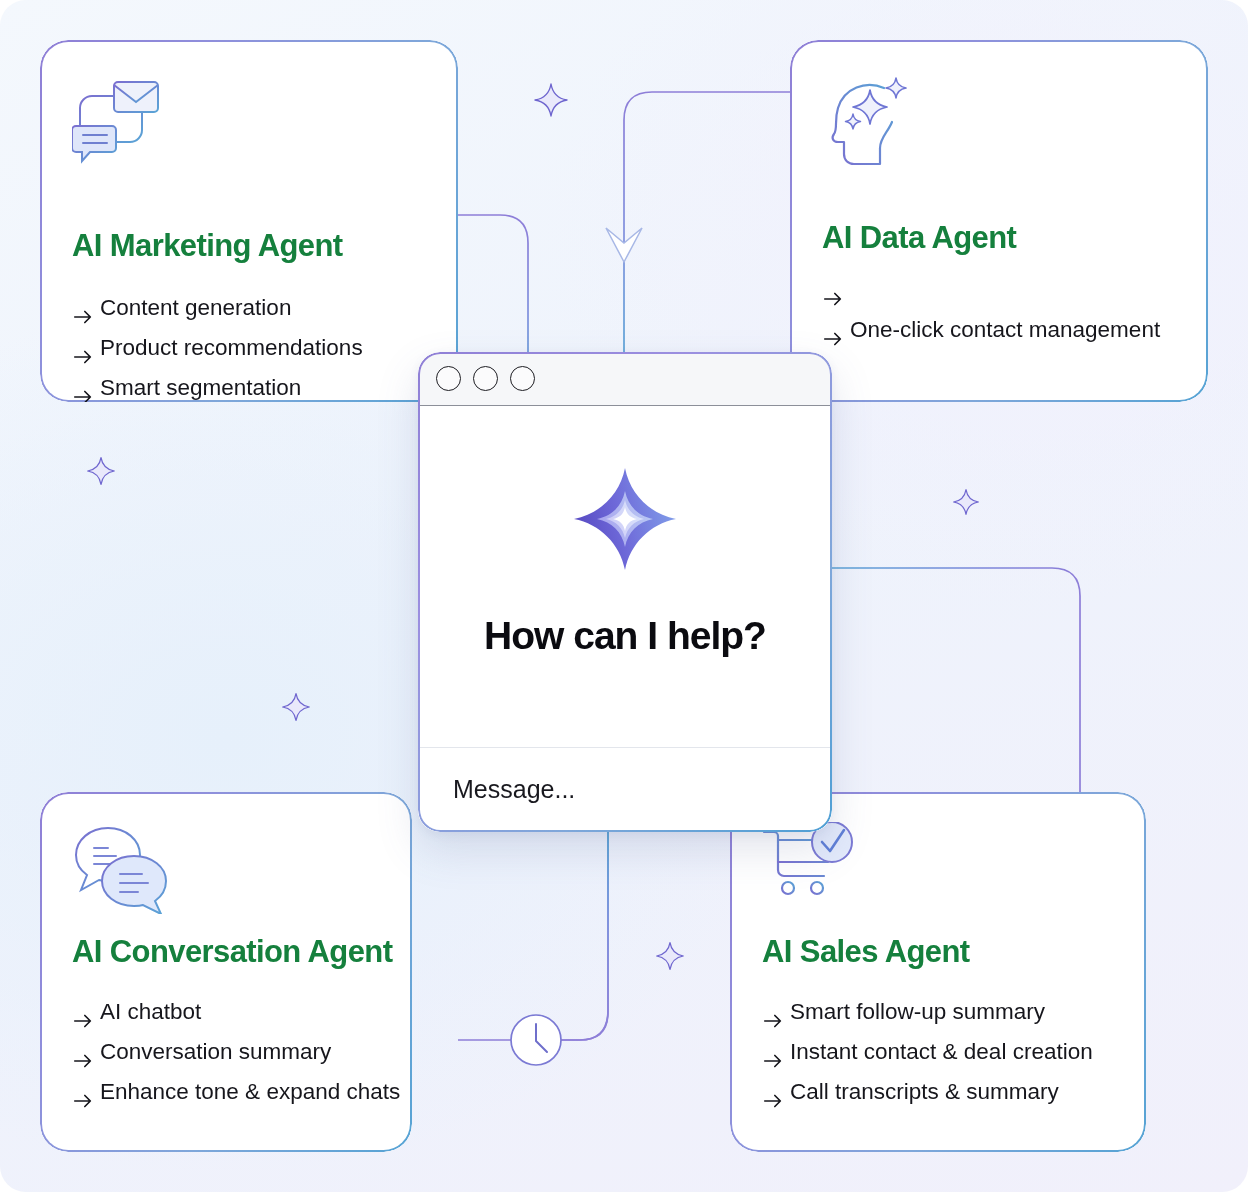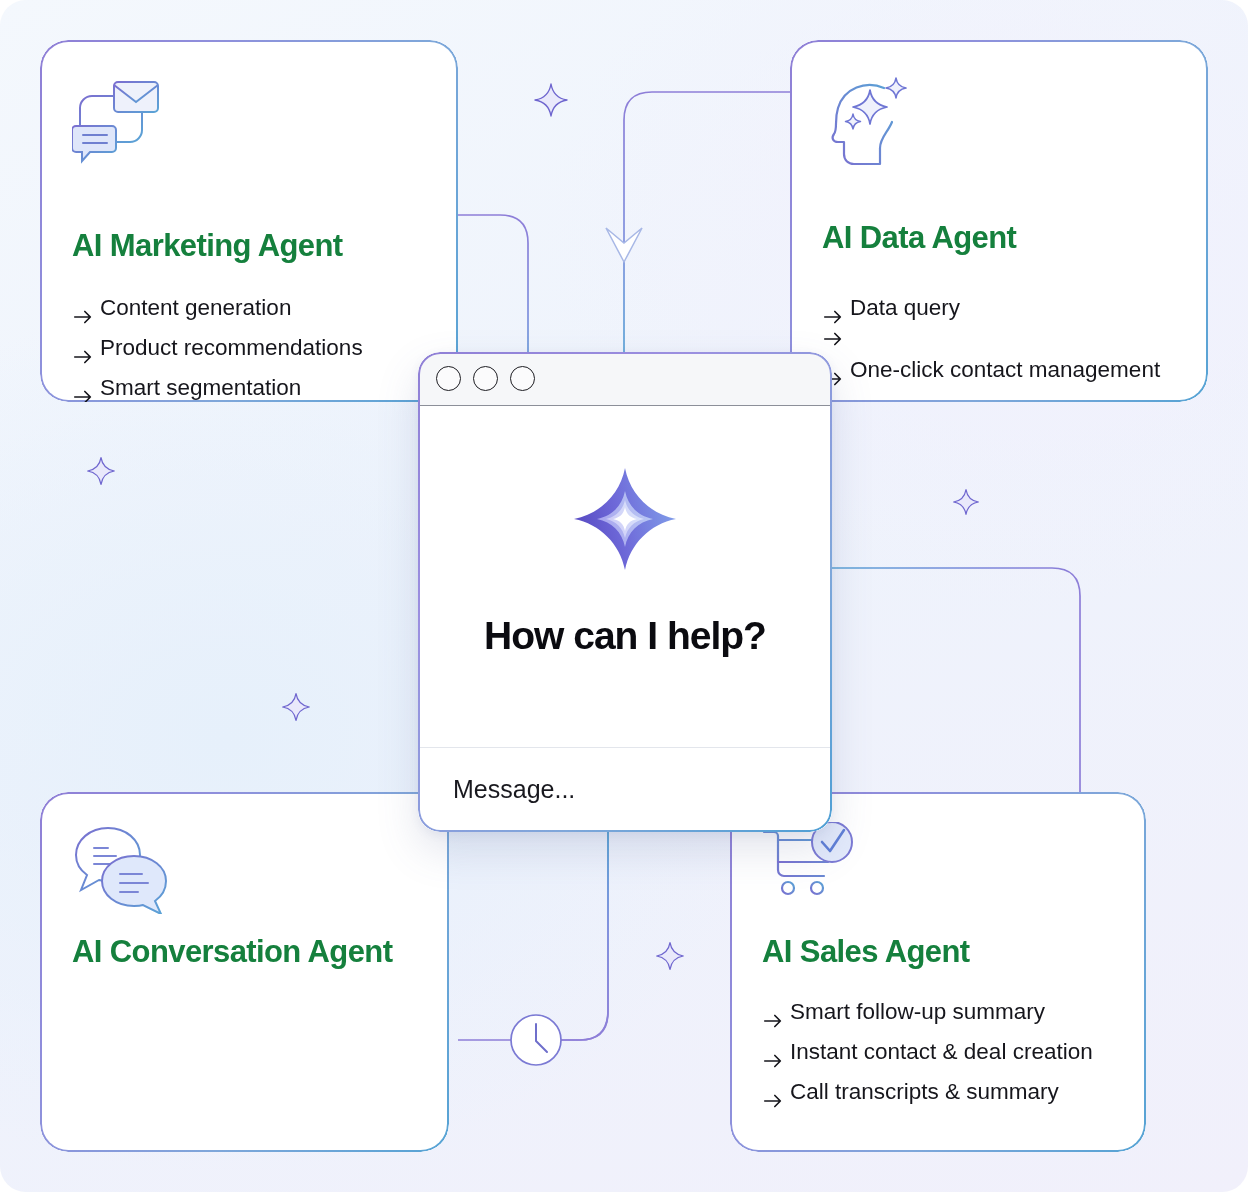--- a/index.html
+++ b/index.html
@@ -102,21 +102,21 @@
   .arrow-ico {
     flex: 0 0 auto;
     width: 22px;
     height: 22px;
     display: block;
   }
 
   
   #card-marketing   { left: 40px;  top: 40px;   width: 418px; height: 362px; }
   #card-data        { left: 790px; top: 40px;   width: 418px; height: 362px; }
-  #card-conversation{ left: 40px;  top: 792px;  width: 409px; height: 360px; }
+  #card-conversation{ left: 40px;  top: 792px;  width: 372px; height: 360px; }
   #card-sales       { left: 730px; top: 792px;  width: 416px; height: 360px; }
 
   #card-marketing   .card-title { top: 188px; }
   #card-data        .card-title { top: 180px; }
   #card-conversation .card-title { top: 142px; }
   #card-sales       .card-title { top: 142px; }
 
   #card-marketing   .feature-list { top: 248px; }
   #card-data        .feature-list { top: 248px; }
   #card-conversation .feature-list { top: 200px; }
@@ -332,26 +332,20 @@
           <path d="M74 2 C74.9 8 78 11 84 12 C78 13 74.9 16 74 22 C73.1 16 70 13 64 12 C70 11 73.1 8 74 2 Z" fill="#eff1fc" stroke="#6f76d4" stroke-width="1.6" stroke-linejoin="round"></path>
           <path d="M31 38 C31.7 42.5 34 44.8 38.5 45.5 C34 46.2 31.7 48.5 31 53 C30.3 48.5 28 46.2 23.5 45.5 C28 44.8 30.3 42.5 31 38 Z" fill="#eff1fc" stroke="#6f76d4" stroke-width="1.5" stroke-linejoin="round"></path>
         </svg>
       </span>
       <div class="card-title">AI Data Agent</div>
       <ul class="feature-list">
         <li class="feature-item">
           <svg class="arrow-ico" viewBox="0 0 24 24" fill="none">
               <path d="M3 12h17M14 6l6 6-6 6" stroke="#16161c" stroke-width="1.8" stroke-linecap="round" stroke-linejoin="round"></path>
             </svg>
-          <span>Data query</span>
-        </li>
-        <li class="feature-item">
-          <svg class="arrow-ico" viewBox="0 0 24 24" fill="none">
-              <path d="M3 12h17M14 6l6 6-6 6" stroke="#16161c" stroke-width="1.8" stroke-linecap="round" stroke-linejoin="round"></path>
-            </svg>
         </li>
         <li class="feature-item">
           <svg class="arrow-ico" viewBox="0 0 24 24" fill="none">
               <path d="M3 12h17M14 6l6 6-6 6" stroke="#16161c" stroke-width="1.8" stroke-linecap="round" stroke-linejoin="round"></path>
             </svg>
           <span>One-click contact management</span>
         </li>
       </ul>
     </div>
   </div>
@@ -366,20 +360,40 @@
               <stop offset="100%" stop-color="#5aa4d6"></stop>
             </linearGradient>
           </defs>
           <path d="M40 6 C22 6 8 18 8 33 C8 41 12 48 19 53 L13 68 L31 58 C34 59 37 59 40 59 C58 59 72 47 72 33 C72 18 58 6 40 6 Z" fill="#ffffff" stroke="url(#cvg)" stroke-width="2"></path>
           <path d="M26 26 h14 M26 34 h22 M26 42 h17" stroke="#7b86d6" stroke-width="2" stroke-linecap="round"></path>
           <path d="M66 34 C84 34 98 45 98 59 C98 67 94 74 87 79 L93 92 L75 83 C72 84 69 84 66 84 C48 84 34 73 34 59 C34 45 48 34 66 34 Z" fill="#dfe8fb" stroke="url(#cvg)" stroke-width="2"></path>
           <path d="M52 52 h22 M52 61 h28 M52 70 h18" stroke="#7b86d6" stroke-width="2" stroke-linecap="round"></path>
         </svg>
       </span>
       <div class="card-title">AI Conversation Agent</div>
+      <ul class="feature-list">
+        <li class="feature-item">
+          <svg class="arrow-ico" viewBox="0 0 24 24" fill="none">
+              <path d="M3 12h17M14 6l6 6-6 6" stroke="#16161c" stroke-width="1.8" stroke-linecap="round" stroke-linejoin="round"></path>
+            </svg>
+          <span>AI chatbot</span>
+        </li>
+        <li class="feature-item">
+          <svg class="arrow-ico" viewBox="0 0 24 24" fill="none">
+              <path d="M3 12h17M14 6l6 6-6 6" stroke="#16161c" stroke-width="1.8" stroke-linecap="round" stroke-linejoin="round"></path>
+            </svg>
+          <span>Conversation summary</span>
+        </li>
+        <li class="feature-item">
+          <svg class="arrow-ico" viewBox="0 0 24 24" fill="none">
+              <path d="M3 12h17M14 6l6 6-6 6" stroke="#16161c" stroke-width="1.8" stroke-linecap="round" stroke-linejoin="round"></path>
+            </svg>
+          <span>Enhance tone &amp; expand chats</span>
+        </li>
+      </ul>
     </div>
   </div>
 
   <div class="card" id="card-sales">
     <div class="card-inner">
       <span class="card-icon">
         <svg width="96" height="86" viewBox="0 0 96 86" fill="none">
           <defs>
             <linearGradient id="slg" x1="0" y1="1" x2="1" y2="0">
               <stop offset="0%" stop-color="#7b6fd0"></stop>

